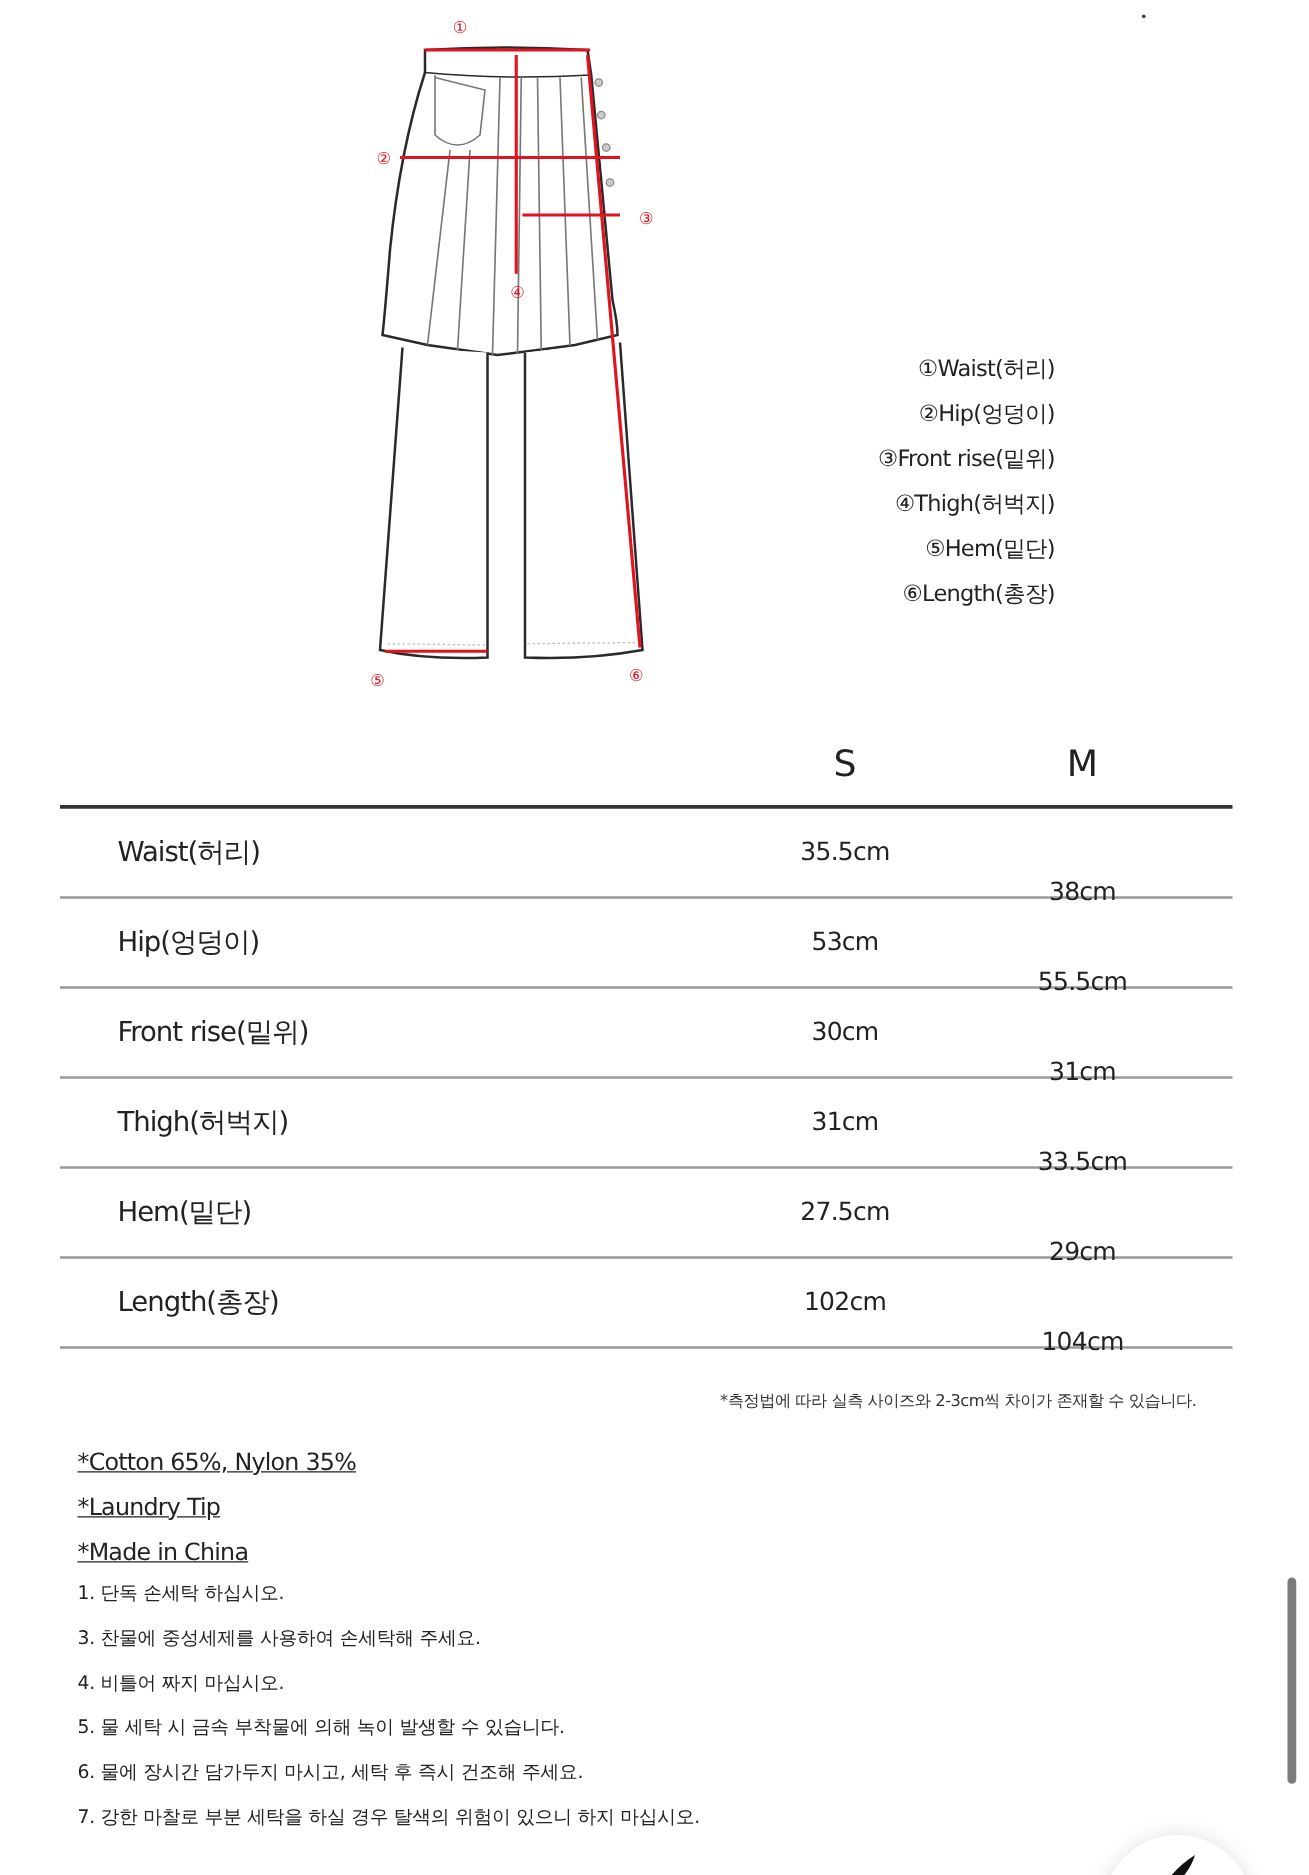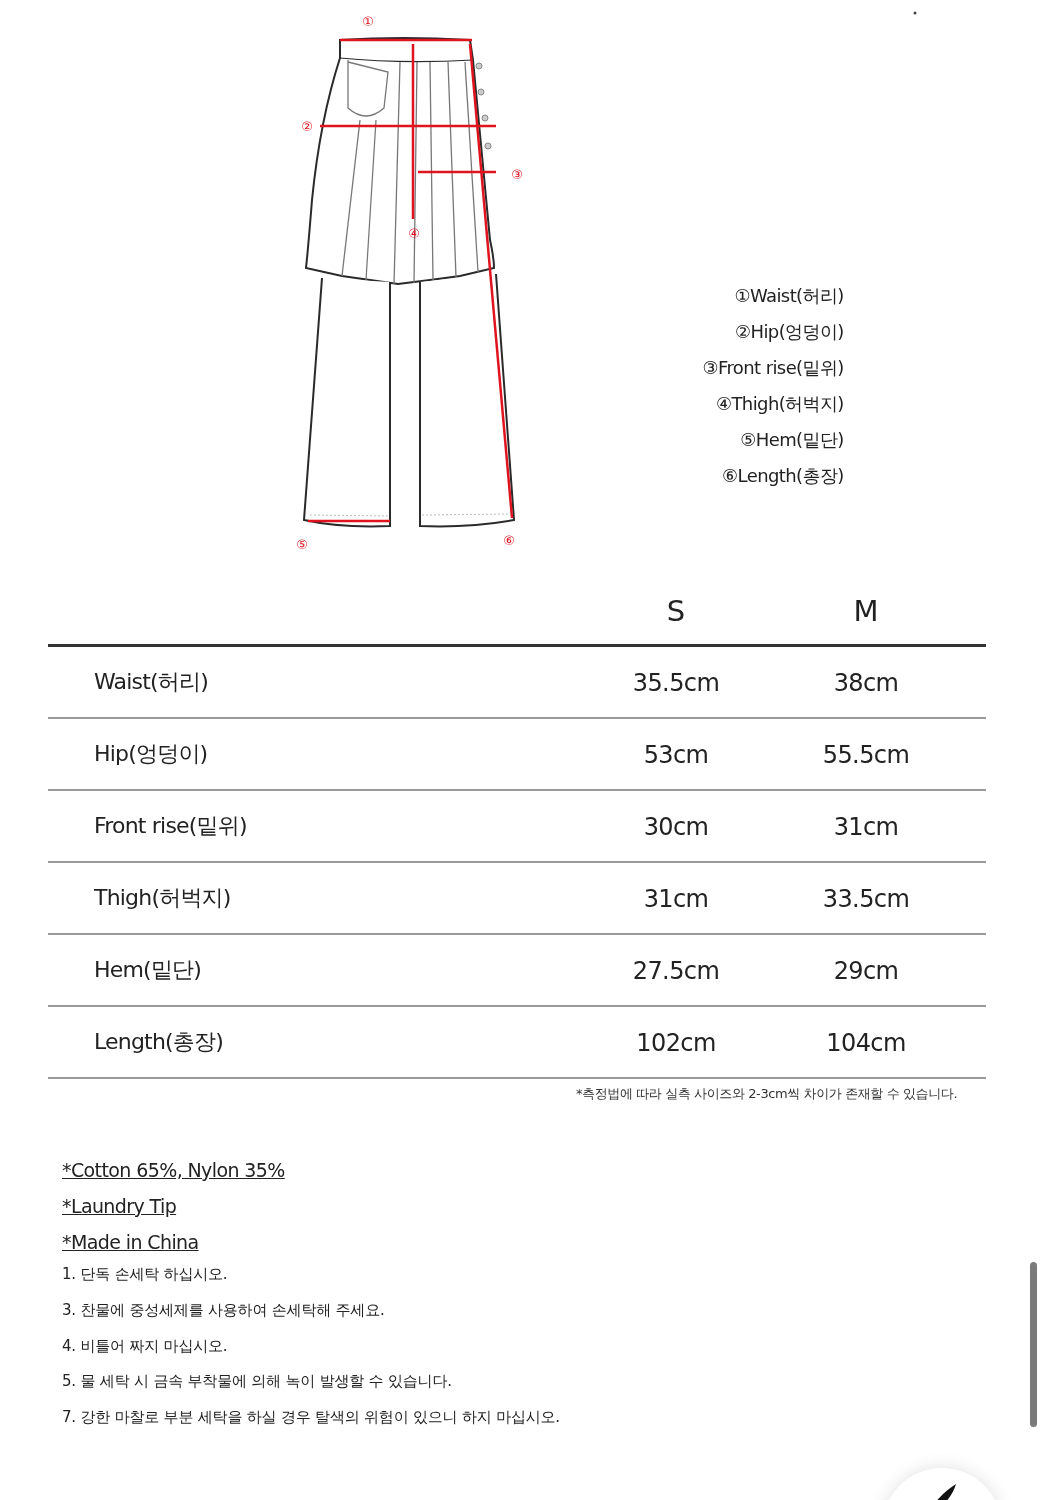--- a/index.html
+++ b/index.html
@@ -13,25 +13,25 @@
   .legend-num { display:inline-block; width:24px; }
 
   
   #size-table { position:absolute; left:48px; top:580px; width:938px; }
   .thead { position:relative; height:64px; border-bottom:3px solid #333; }
   .th { position:absolute; top:14px; font-size:29px; color:#222; width:120px; text-align:center; }
   .th.s { left:568px; }
   .th.m { left:758px; }
   .row { position:relative; height:70px; border-bottom:2px solid #9a9a9a; }
   .row .label { position:absolute; left:46px; top:20px; font-size:22px; color:#222; letter-spacing:-0.8px; white-space:nowrap; }
-  .row .val { position:absolute; top:22px; width:140px; text-align:center; font-size:24px; color:#222; letter-spacing:-0.6px; }
+  .row .val { position:absolute; top:22px; width:140px; text-align:center; font-size:20px; color:#222; letter-spacing:-0.6px; }
   .row .val.s { left:558px; }
-  .row .val.m { left:748px; }
+  .row .val.m { left:748px;margin-top:32px; }
 
-  #size-note { position:absolute; left:576px; top:1085px; font-size:13px; color:#333; letter-spacing:-0.4px; white-space:nowrap; }
+  #size-note { position:absolute; left:576px; top:1112px; font-size:13px; color:#333; letter-spacing:-0.4px; white-space:nowrap; }
 
   
   #info { position:absolute; left:62px; top:1152px; }
   .info-line { font-size:19px; color:#222; line-height:36px; height:36px; letter-spacing:-0.6px; white-space:nowrap;text-decoration:underline; }
   #laundry { position:absolute; left:62px; top:1257px; }
   .tip { font-size:15px; color:#222; line-height:35.8px; height:35.8px; letter-spacing:-0.2px; white-space:nowrap; }
 
   
   #scrollbar { position:absolute; left:1030px; top:1262px; width:7px; height:165px; border-radius:4px; background:#7b7b7b; }
   #fab { position:absolute; left:882px; top:1468px; width:120px; height:120px; border-radius:50%;
@@ -143,20 +143,21 @@
   <div class="info-line">*Cotton 65%, Nylon 35%</div>
   <div class="info-line">*Laundry Tip</div>
   <div class="info-line">*Made in China</div>
 </div>
 
 <div id="laundry">
   <div class="tip">1. 단독 손세탁 하십시오.</div>
   <div class="tip">3. 찬물에 중성세제를 사용하여 손세탁해 주세요.</div>
   <div class="tip">4. 비틀어 짜지 마십시오.</div>
   <div class="tip">5. 물 세탁 시 금속 부착물에 의해 녹이 발생할 수 있습니다.</div>
+  <div class="tip">6. 물에 장시간 담가두지 마시고, 세탁 후 즉시 건조해 주세요.</div>
   <div class="tip">7. 강한 마찰로 부분 세탁을 하실 경우 탈색의 위험이 있으니 하지 마십시오.</div>
 </div>
 
 <div id="top-speck">
   <svg width="4" height="4">
       <circle cx="2" cy="2" r="1.5" fill="#444"></circle>
     </svg>
 </div>
 
 <div id="scrollbar"></div>

